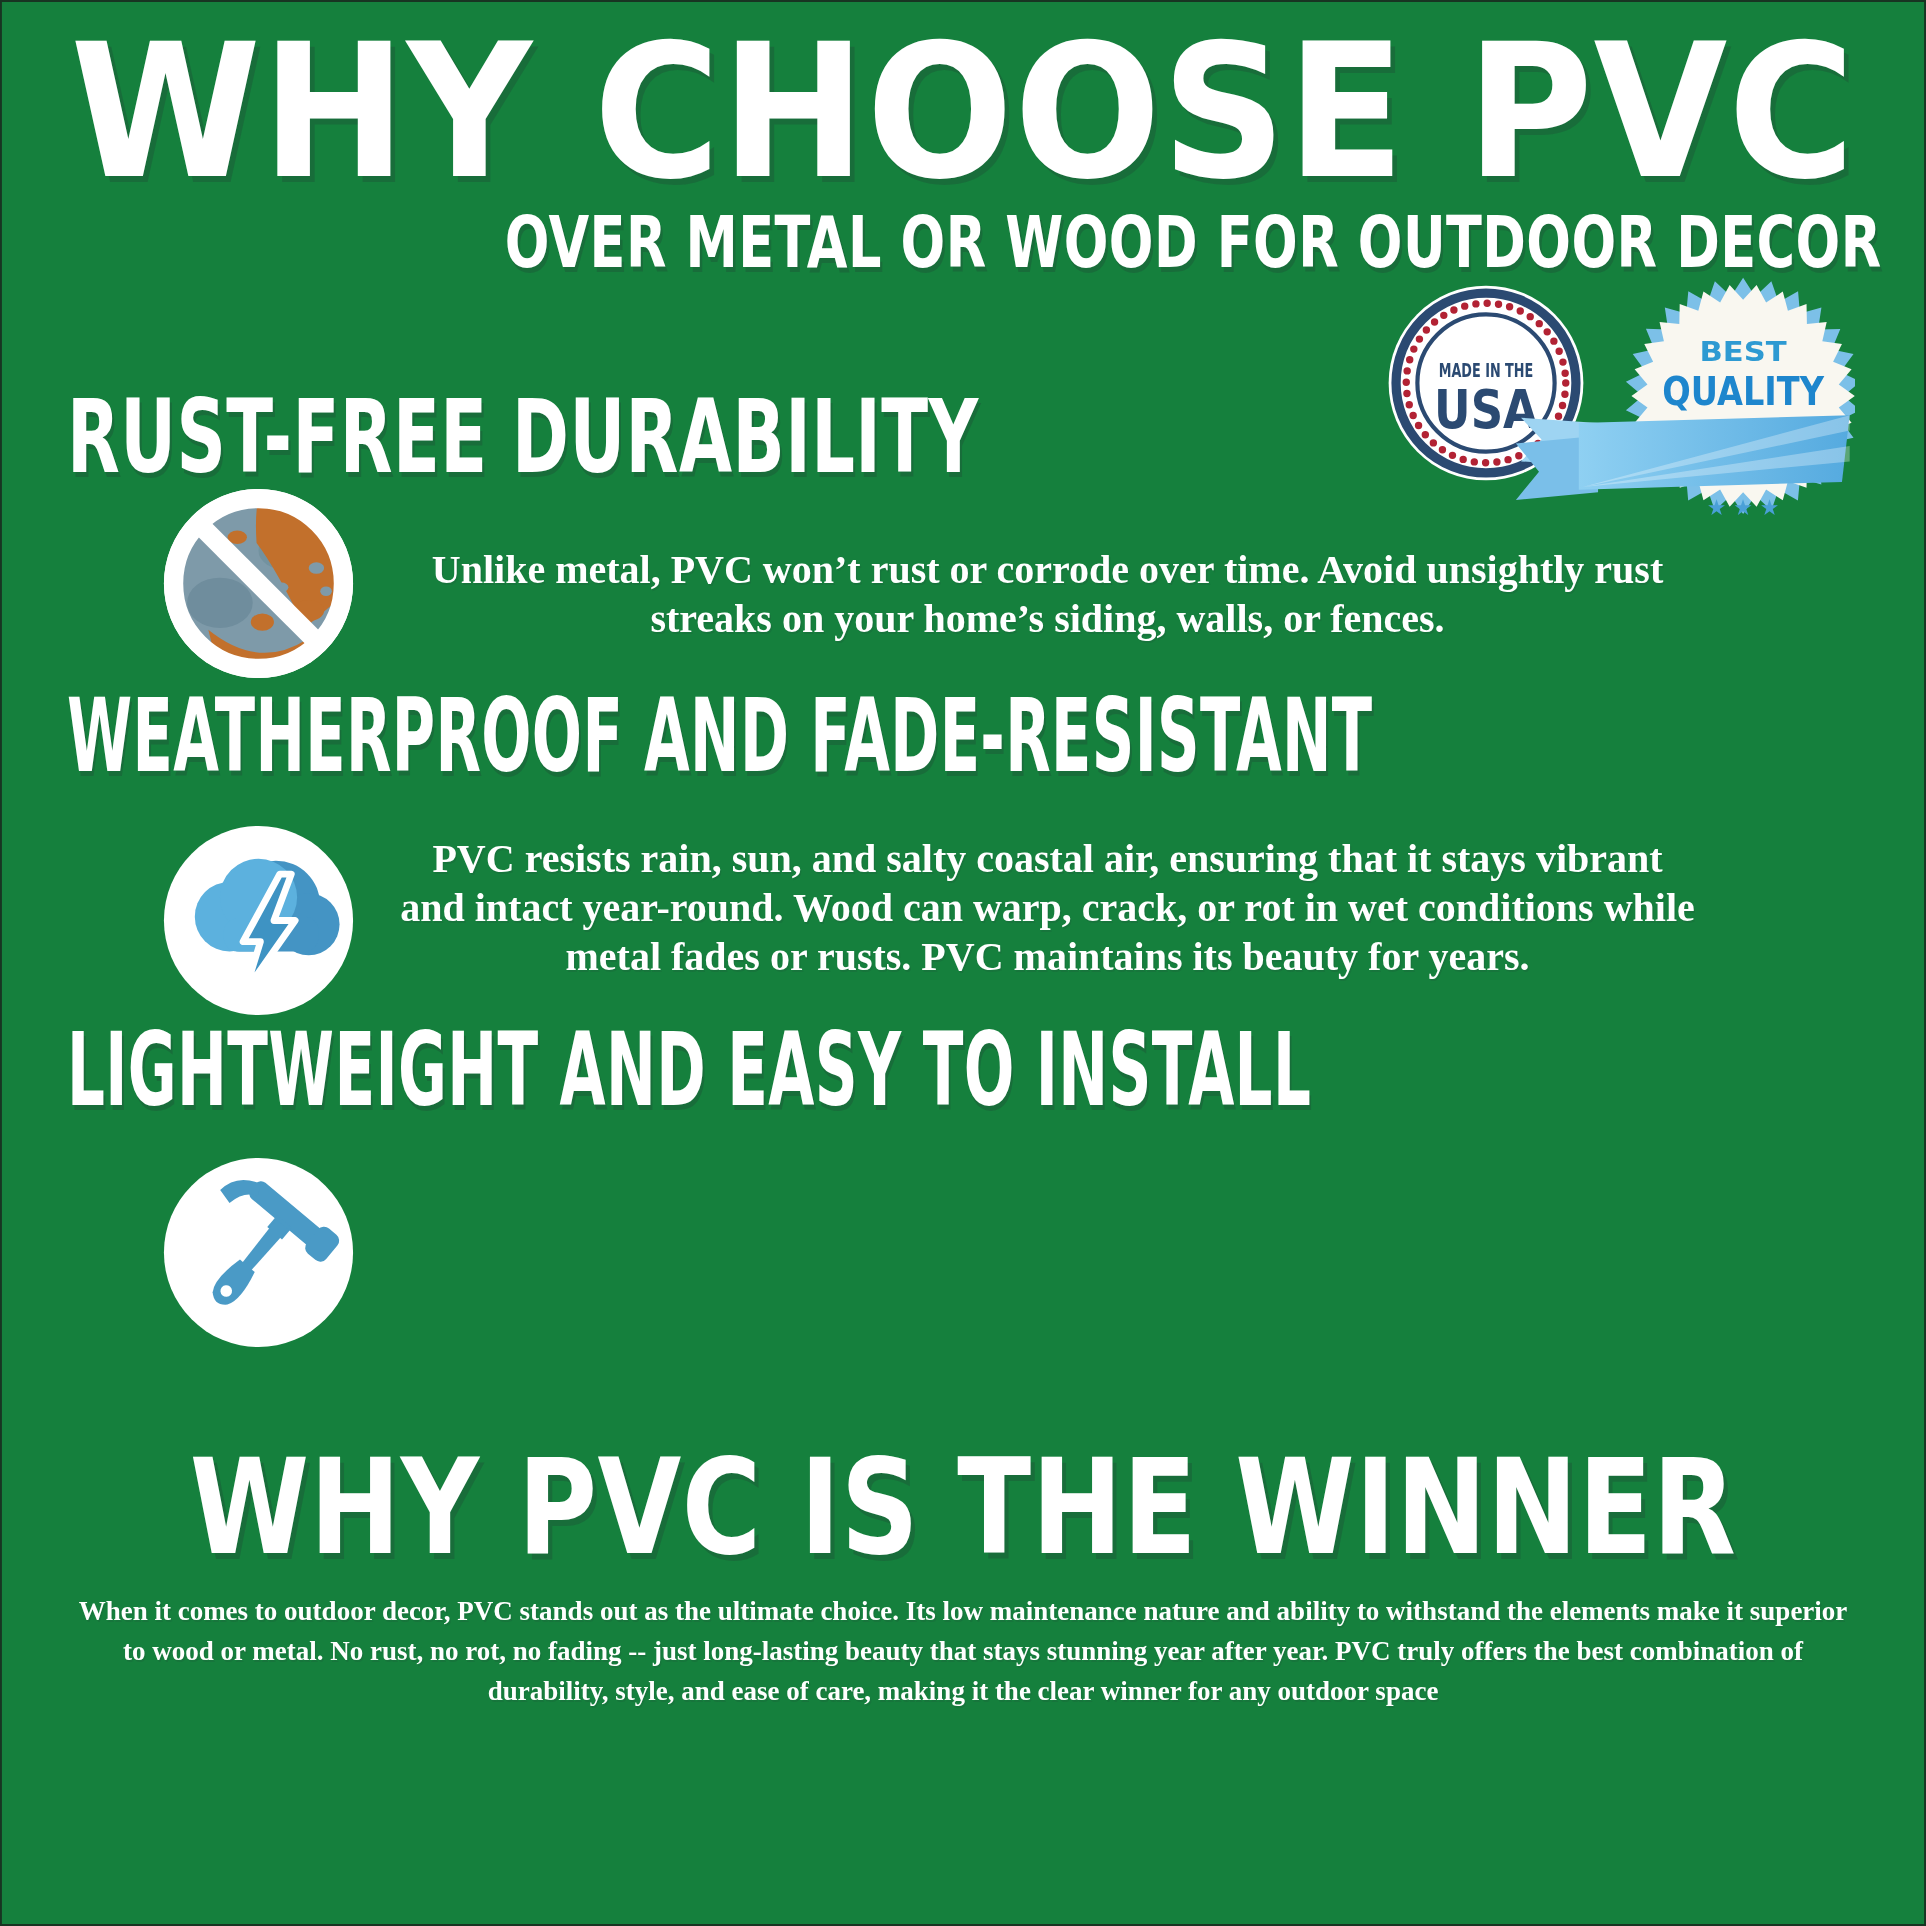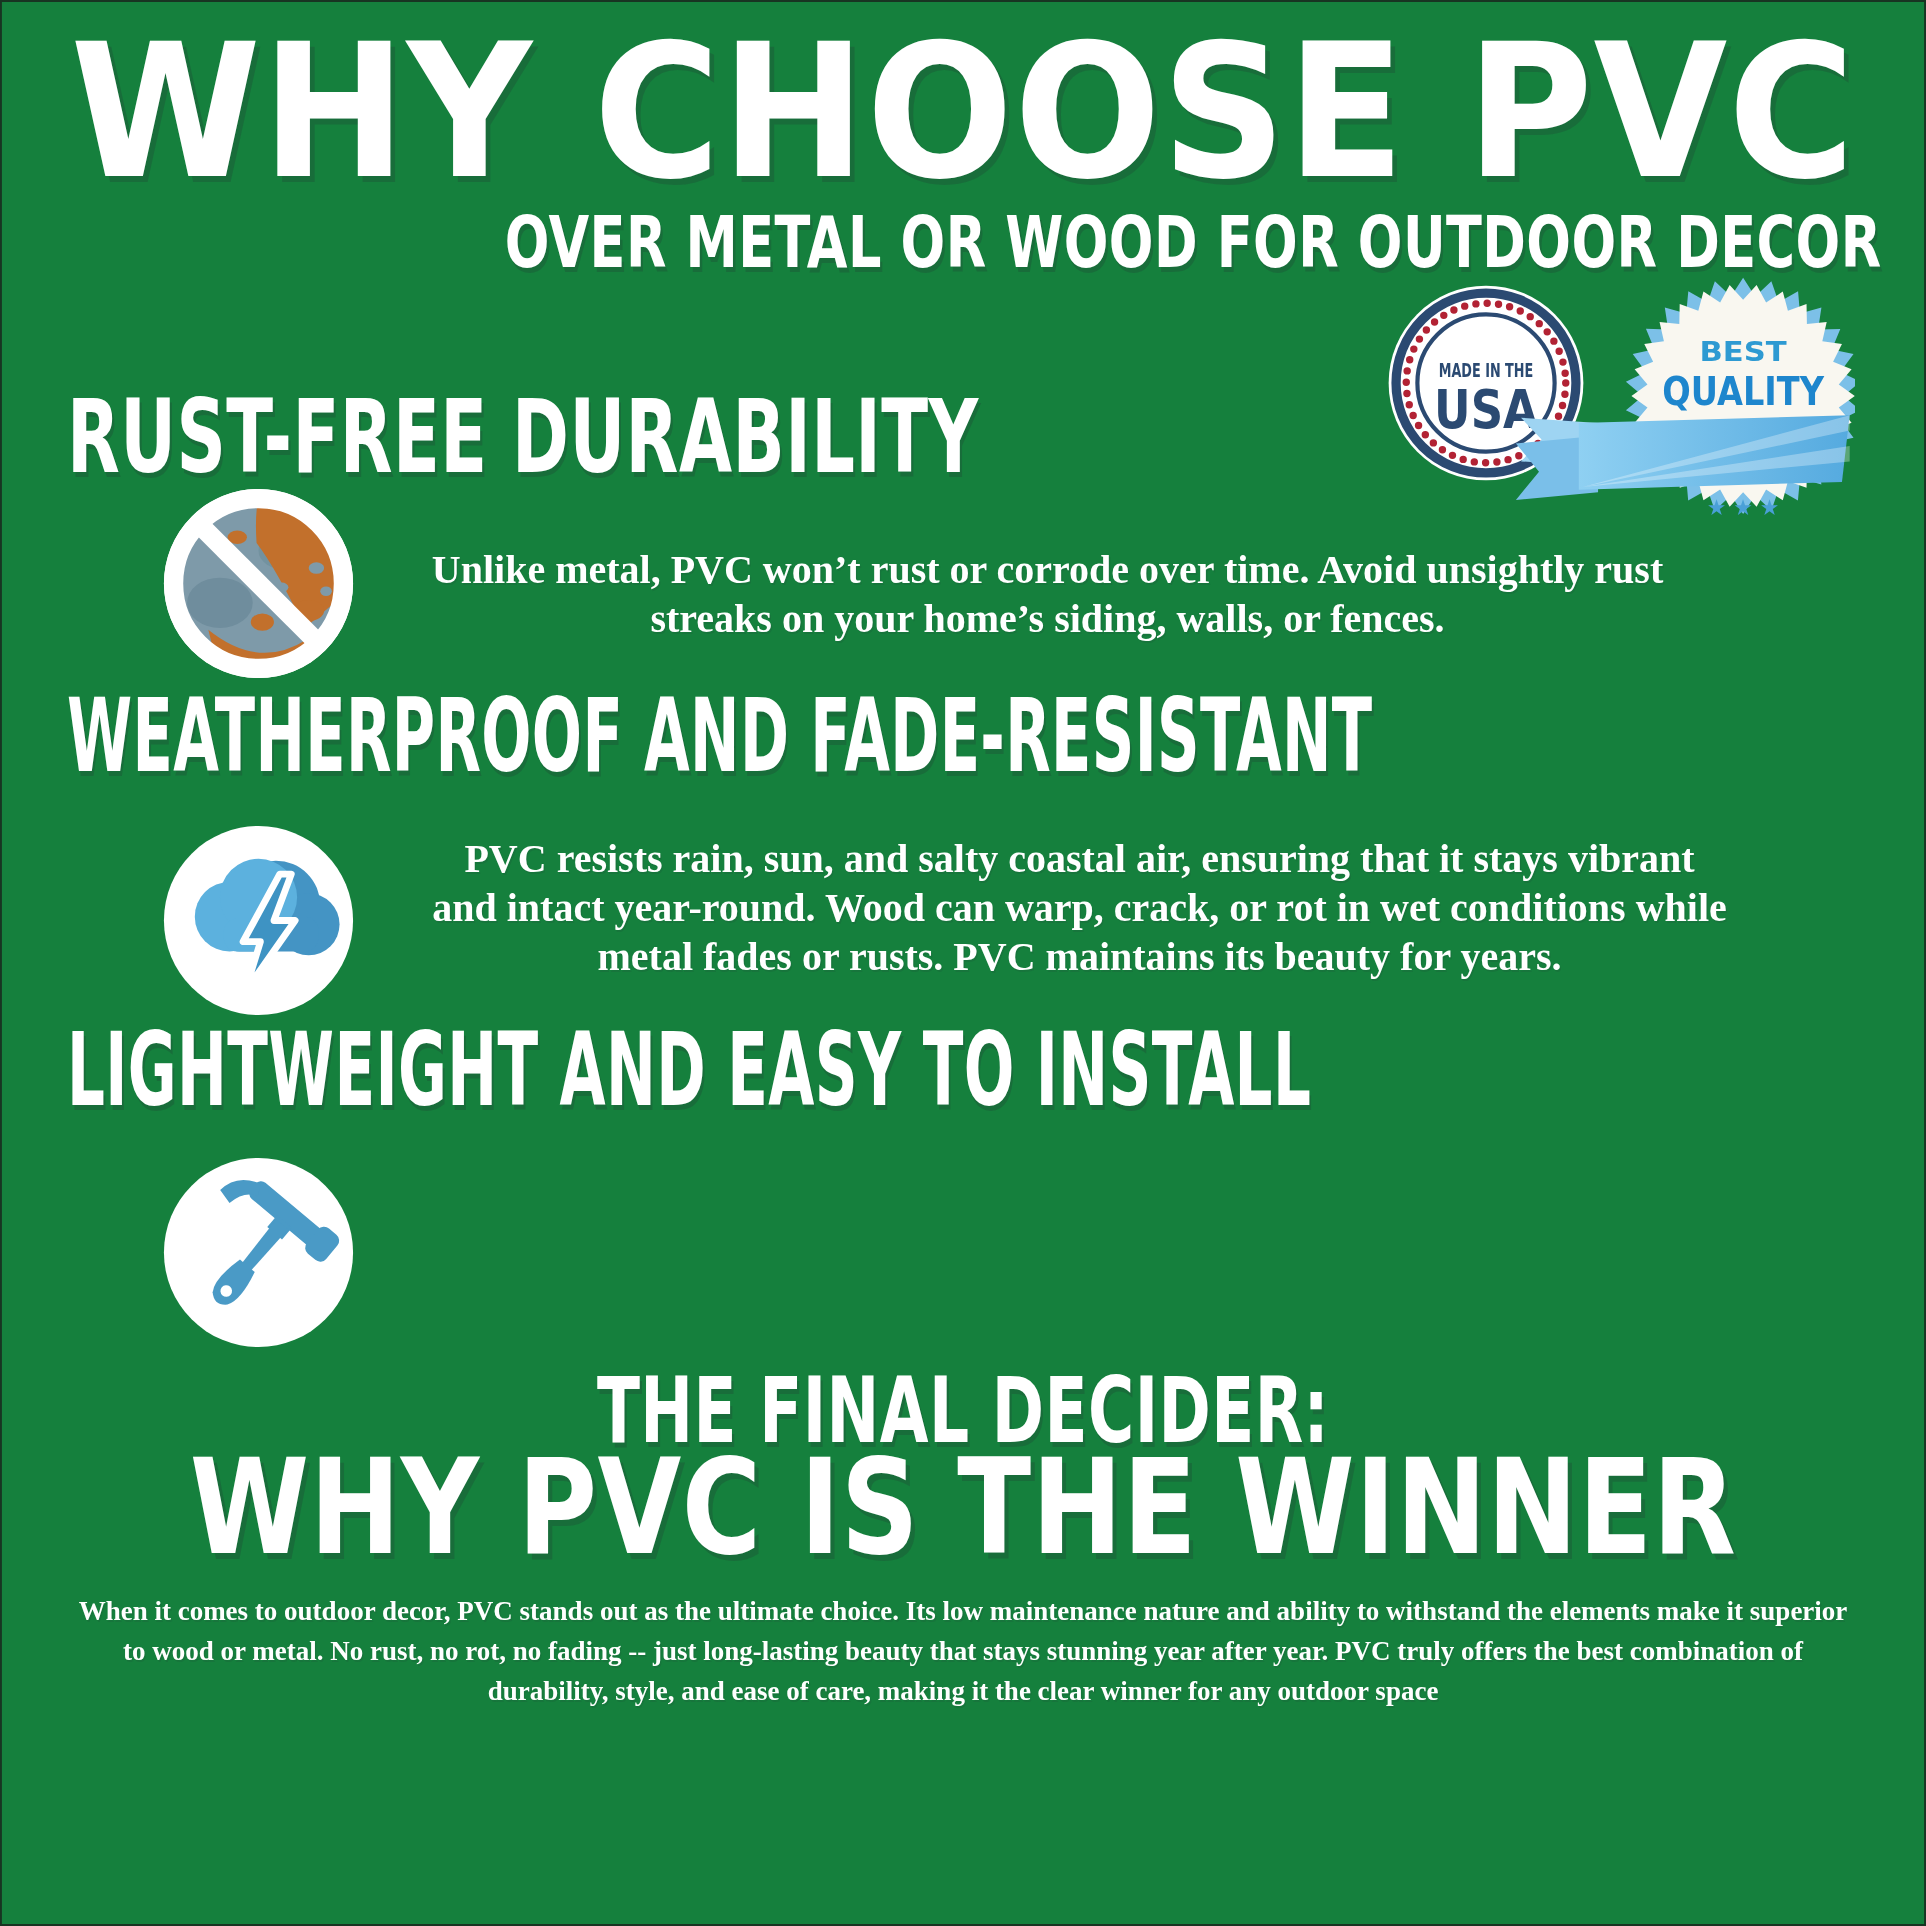--- a/index.html
+++ b/index.html
@@ -27,21 +27,21 @@
   #title-wrap .inner{transform:scaleX(.93);transform-origin:center;}
   #subtitle-wrap{top:207px;right:44px;font-size:71px;text-align:right;}
   #subtitle-wrap .inner{transform:scaleX(.74);transform-origin:right center;}
   #h-rust{top:387px;left:67px;font-size:101px;}
   #h-rust .inner{transform:scaleX(.68);transform-origin:left center;}
   #h-weather{top:686px;left:67px;font-size:101px;}
   #h-weather .inner{transform:scaleX(.585);transform-origin:left center;}
   #h-light{top:1020px;left:67px;font-size:101px;}
   #h-light .inner{transform:scaleX(.59);transform-origin:left center;}
   #p-rust{top:505px;left:399px;width:1297px;}
-  #p-weather{top:794px;left:399px;width:1297px;margin-left:32px;}
+  #p-weather{top:794px;left:399px;width:1297px;}
   #p-light{top:1151px;left:399px;width:1297px;}
   #kicker{top:1366px;left:0;right:0;text-align:center;font-size:90px;}
   #kicker .inner{transform:scaleX(.70);transform-origin:center;}
   #winner{top:1441px;left:0;right:0;text-align:center;font-size:132px;}
   #winner .inner{transform:scaleX(.82);transform-origin:center;}
   #final-body{top:1564px;left:77px;width:1772px;text-align:center;font-size:27px;line-height:40px;}
   .icon-circle{position:absolute;}
   #icon-rust{top:487px;left:162px;}
   #icon-weather{top:824px;left:162px;}
   #icon-hammer{top:1156px;left:162px;}
@@ -141,22 +141,19 @@
       <rect x="52" y="40" width="92" height="22" rx="7"></rect>
       <rect x="132" y="34" width="26" height="34" rx="8"></rect>
       <path d="M56,44 Q30,52 28,76 L44,80 Q48,60 62,56 Z"></path>
       <rect x="90" y="58" width="20" height="16"></rect>
       <path d="M92,62 L108,62 L106,120 L94,120 Z"></path>
       <path d="M90,118 Q82,150 90,162 Q100,172 110,162 Q118,150 110,118 Z"></path>
       <circle cx="100" cy="152" r="6" fill="#ffffff"></circle>
     </g>
   </svg>
 
-  <div id="kicker" class="cartoon shadow-med">
-    <span class="inner">THE FINAL DECIDER:</span>
-  </div>
   <div id="winner" class="cartoon shadow-big">
     <span class="inner">WHY PVC IS THE WINNER</span>
   </div>
   <p id="final-body" class="serif">When it comes to outdoor decor, PVC stands out as the ultimate choice. Its low maintenance nature and ability to withstand the elements make it superior to wood or metal. No rust, no rot, no fading -- just long-lasting beauty that stays stunning year after year. PVC truly offers the best combination of durability, style, and ease of care, making it the clear winner for any outdoor space</p>
 
 </div>
 
 
 </body></html>

